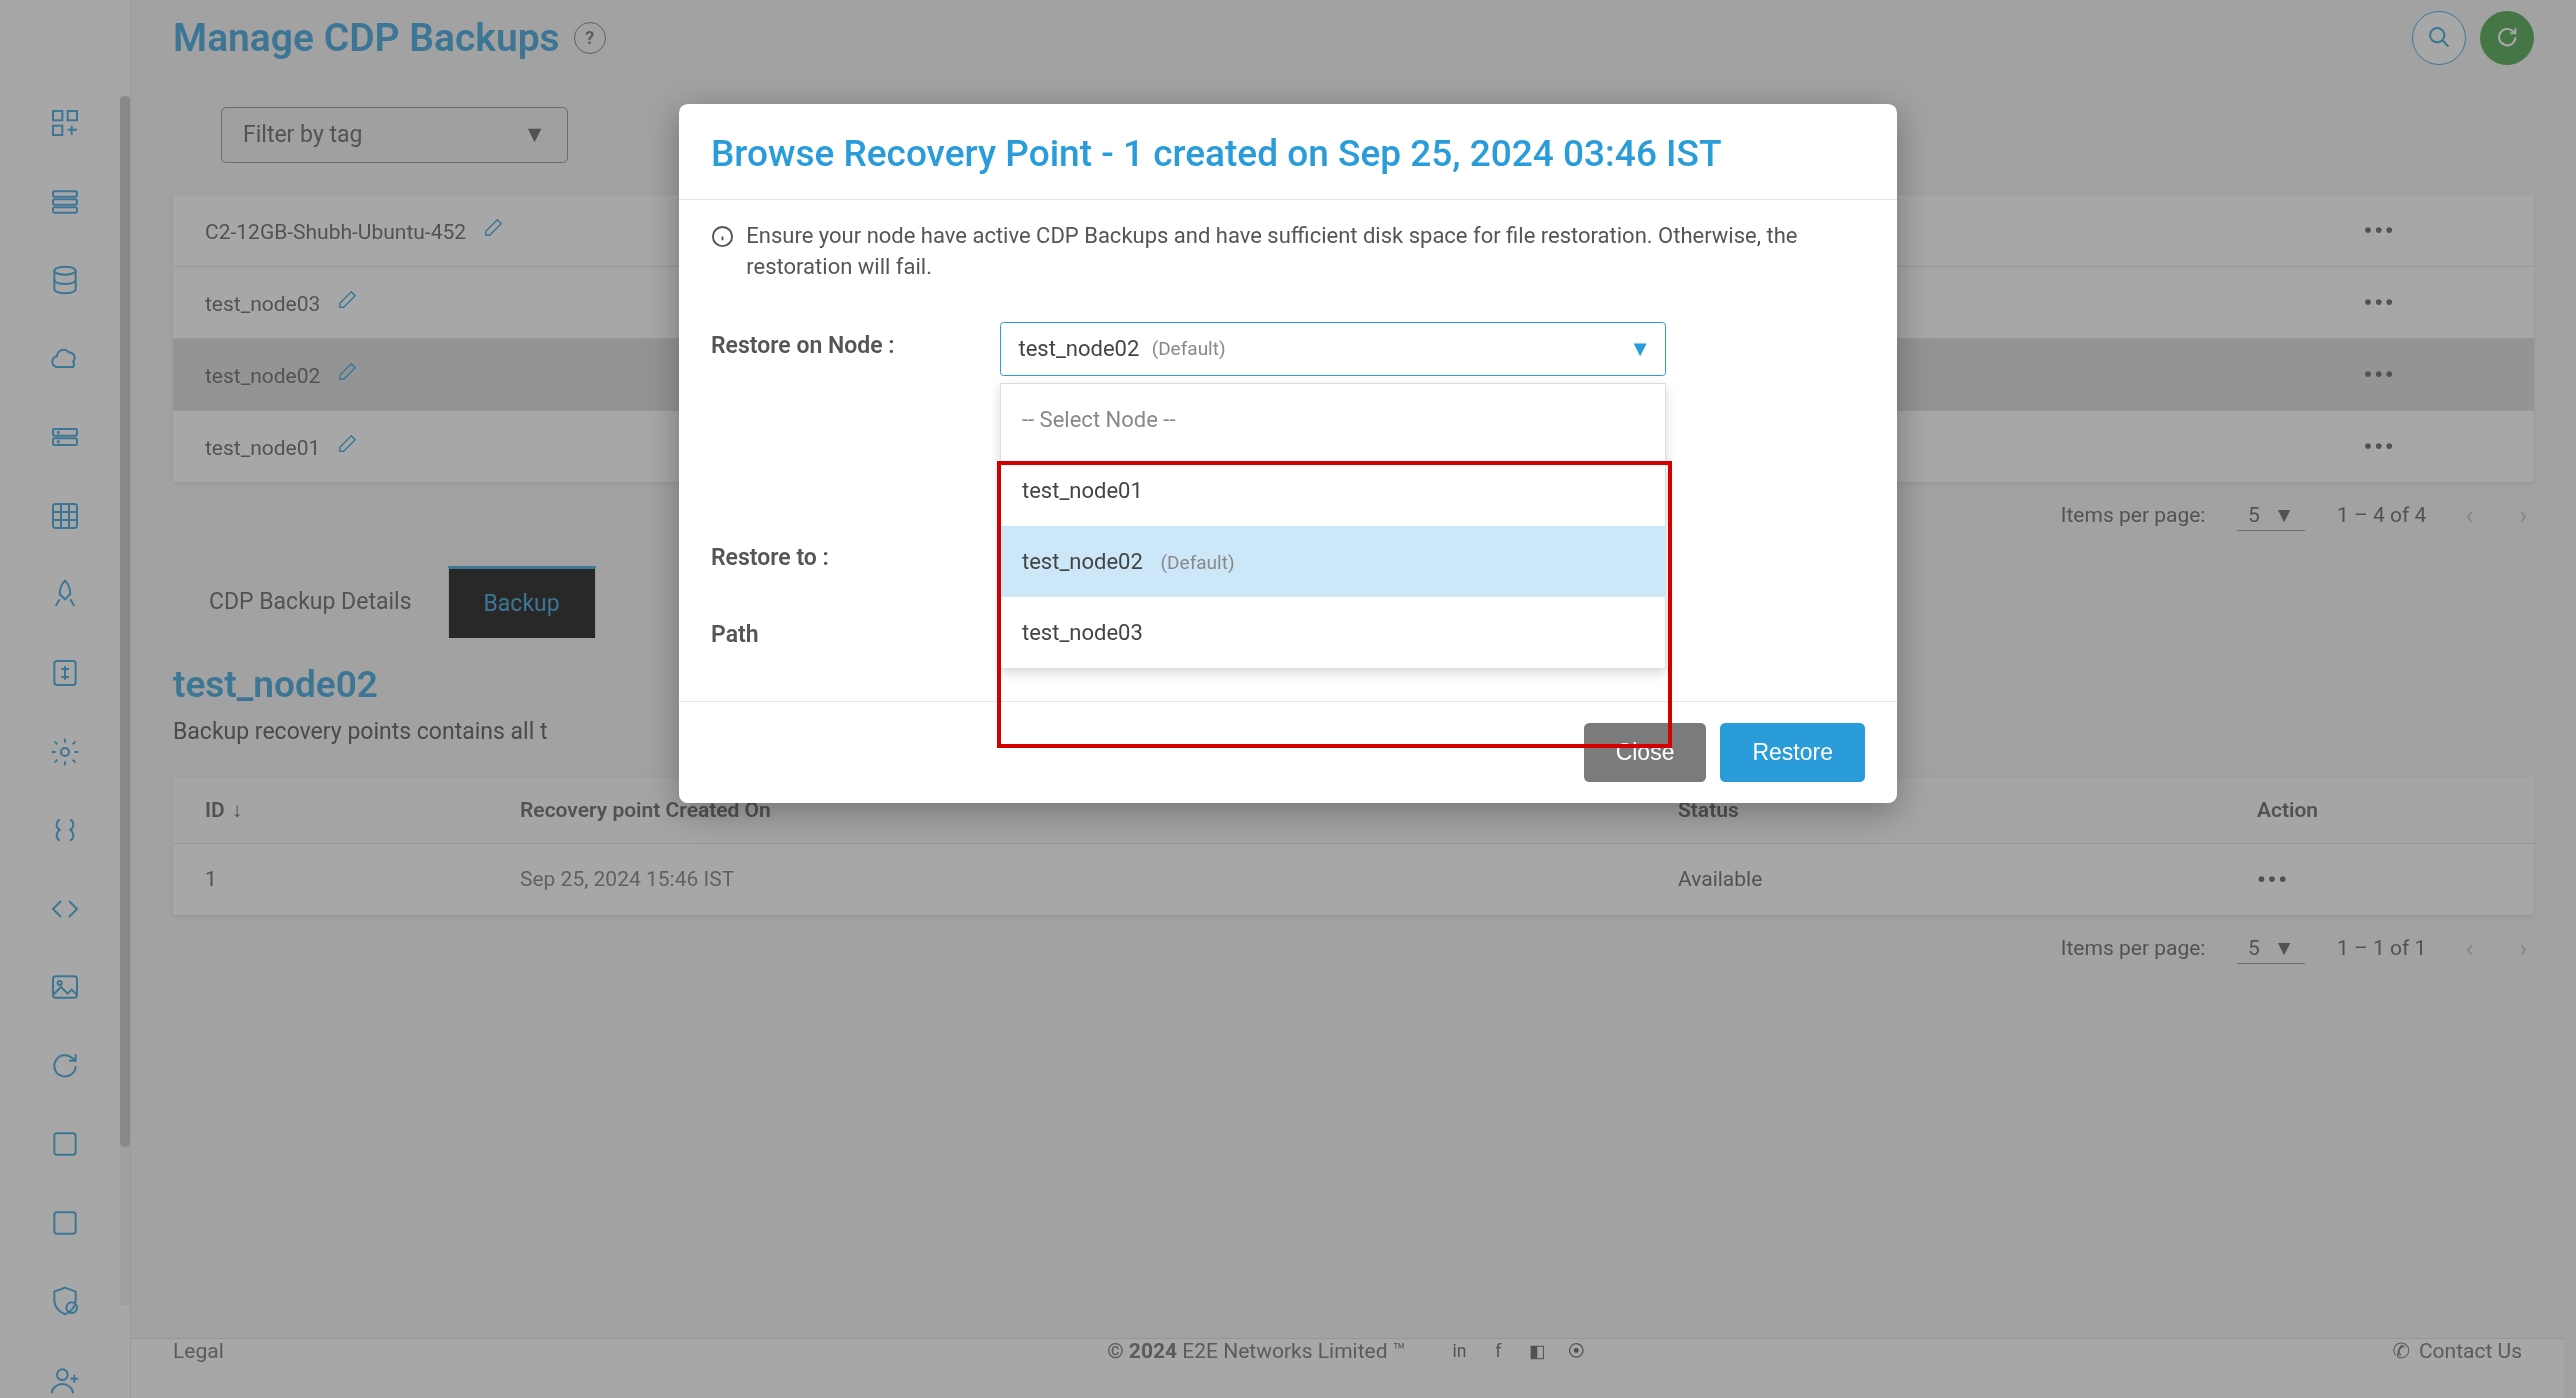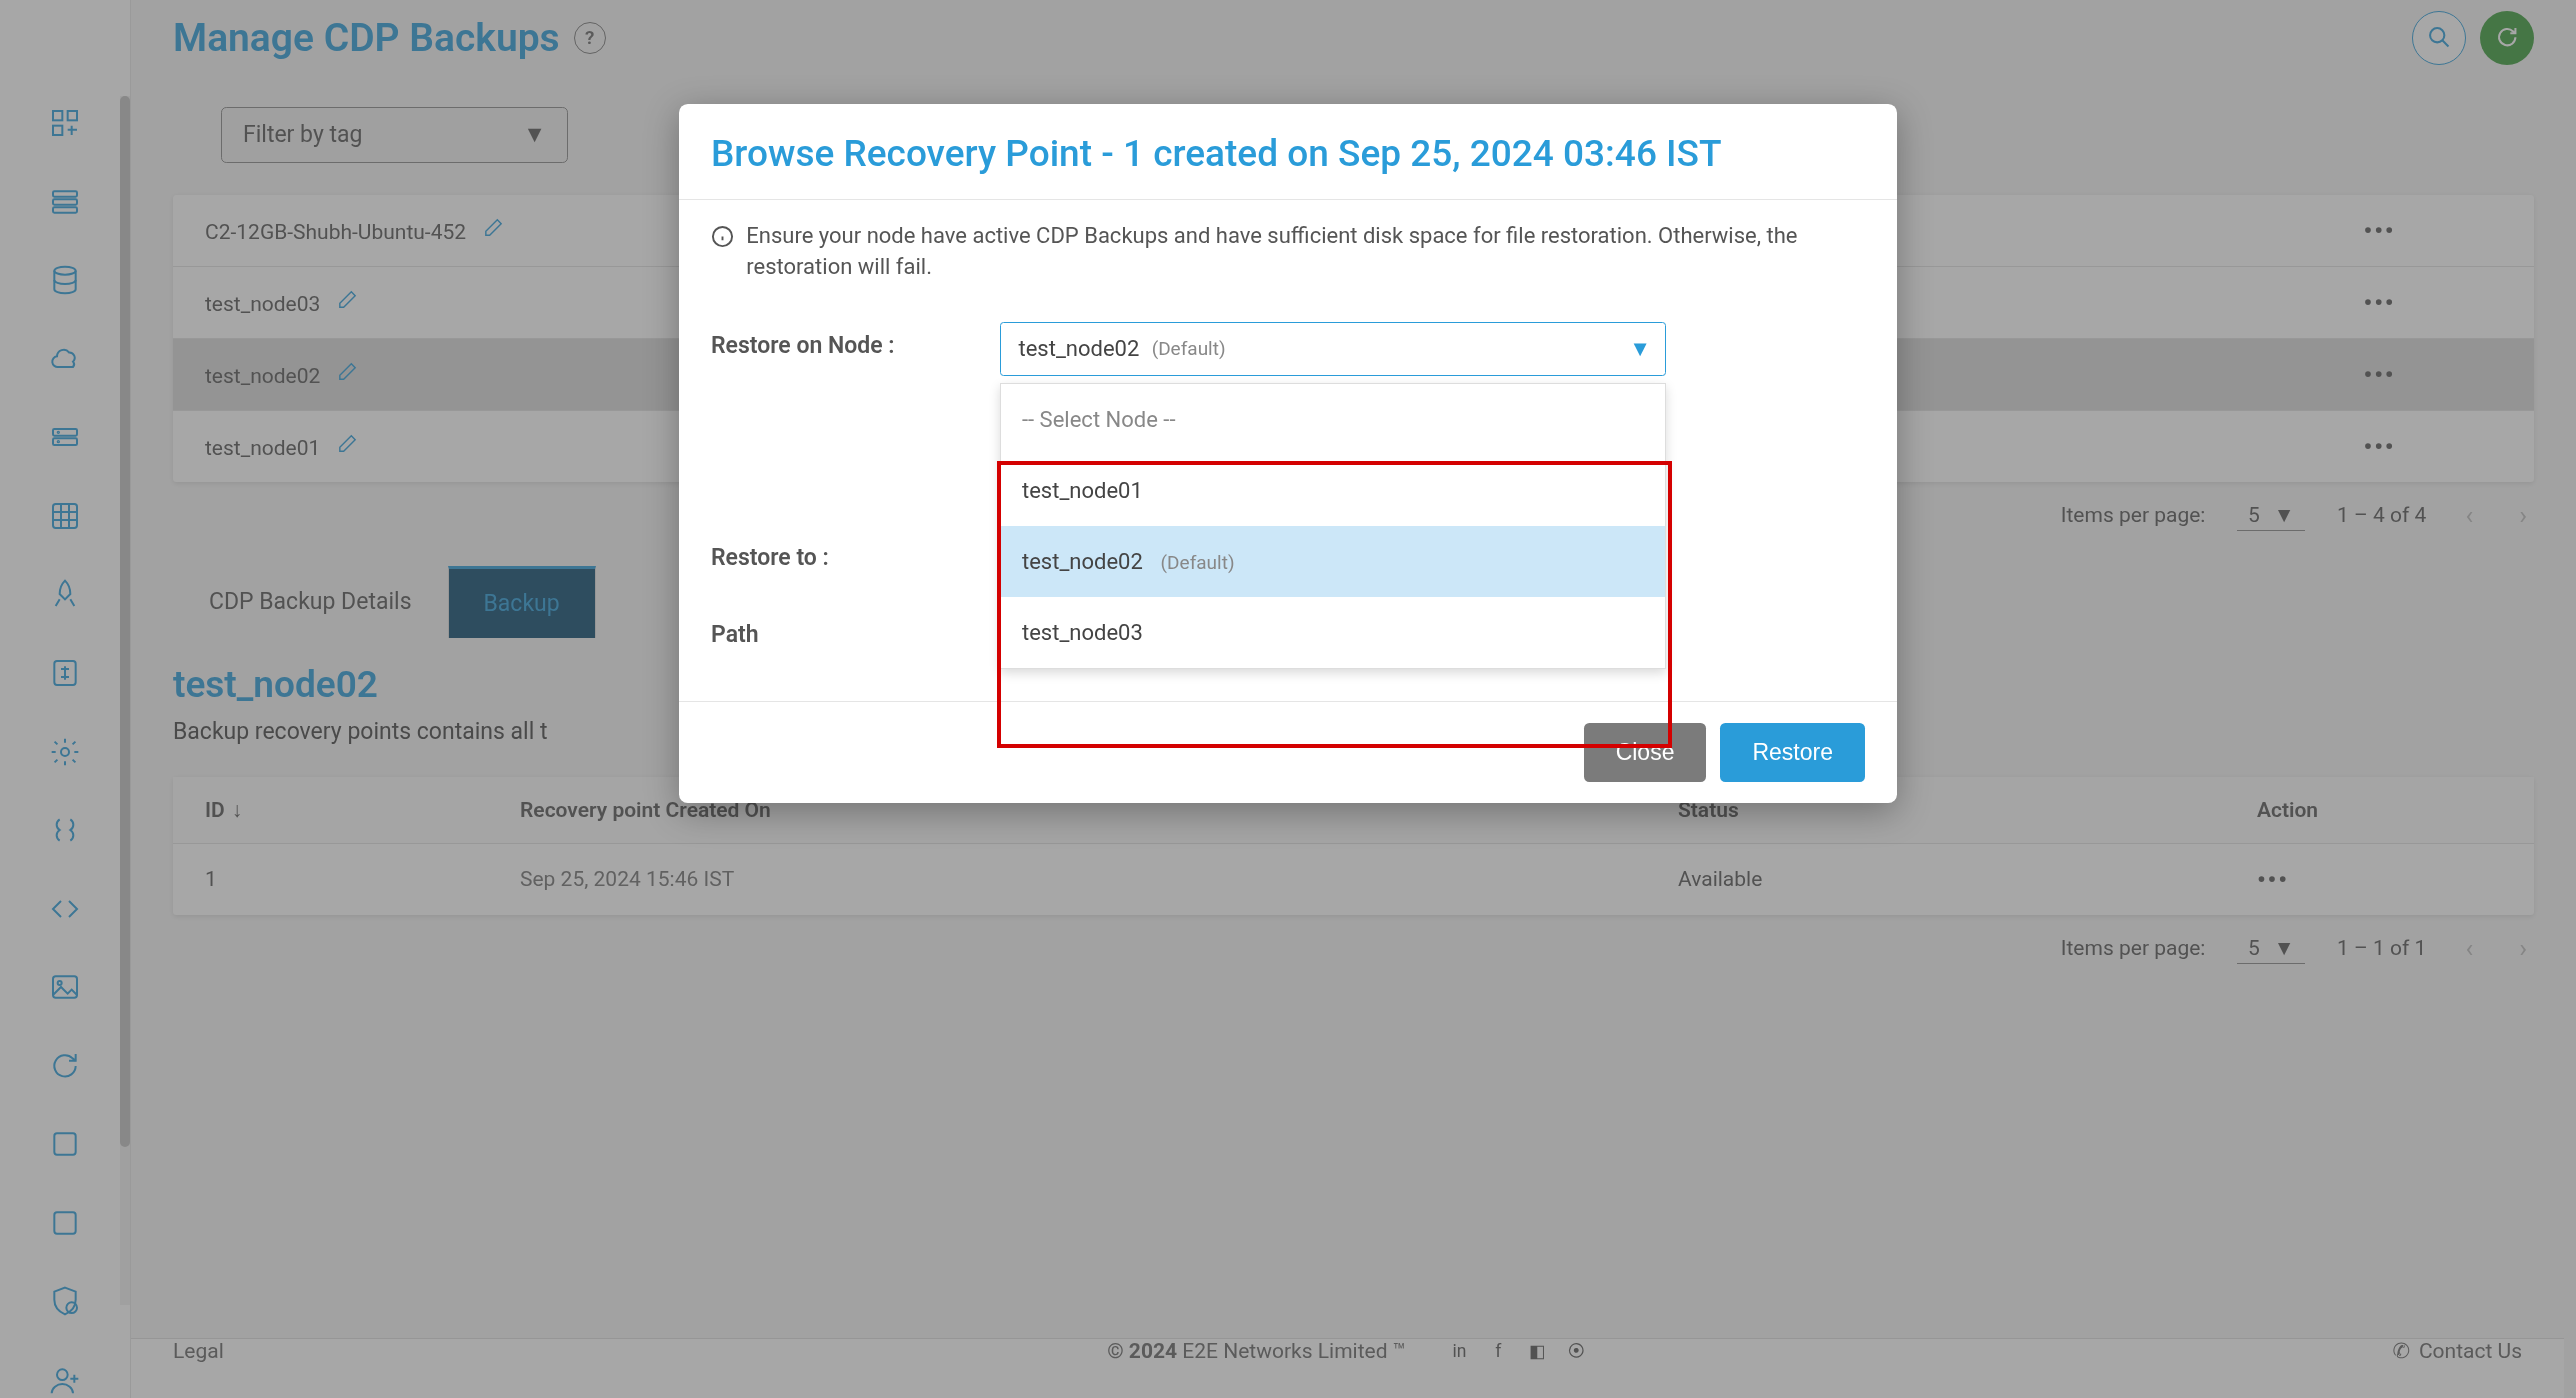--- a/index.html
+++ b/index.html
@@ -179,21 +179,21 @@
   font-size: 23px;
   color: #555;
   border: 0.9px solid transparent;
   cursor: pointer;
 }
 .tab.active {
   color: #2a9cd9;
   border: 0.9px solid #ddd;
   border-top: 3.5px solid #2a9cd9;
   border-bottom: none;
-  background: #0c4a6e;
+  background: #000000;
 }
 .detail-title { font-size: 37px; font-weight: 600; color: #2a9cd9; margin-top: 24.5px; }
 .detail-sub { font-size: 23px; color: #444; margin-top: 12.3px; }
 
 .detail-table {
   margin-top: 32px;
   background: #fff;
   box-shadow: 0 1.8px 5.3px rgba(0,0,0,0.1);
   border-radius: 3.5px;
 }

